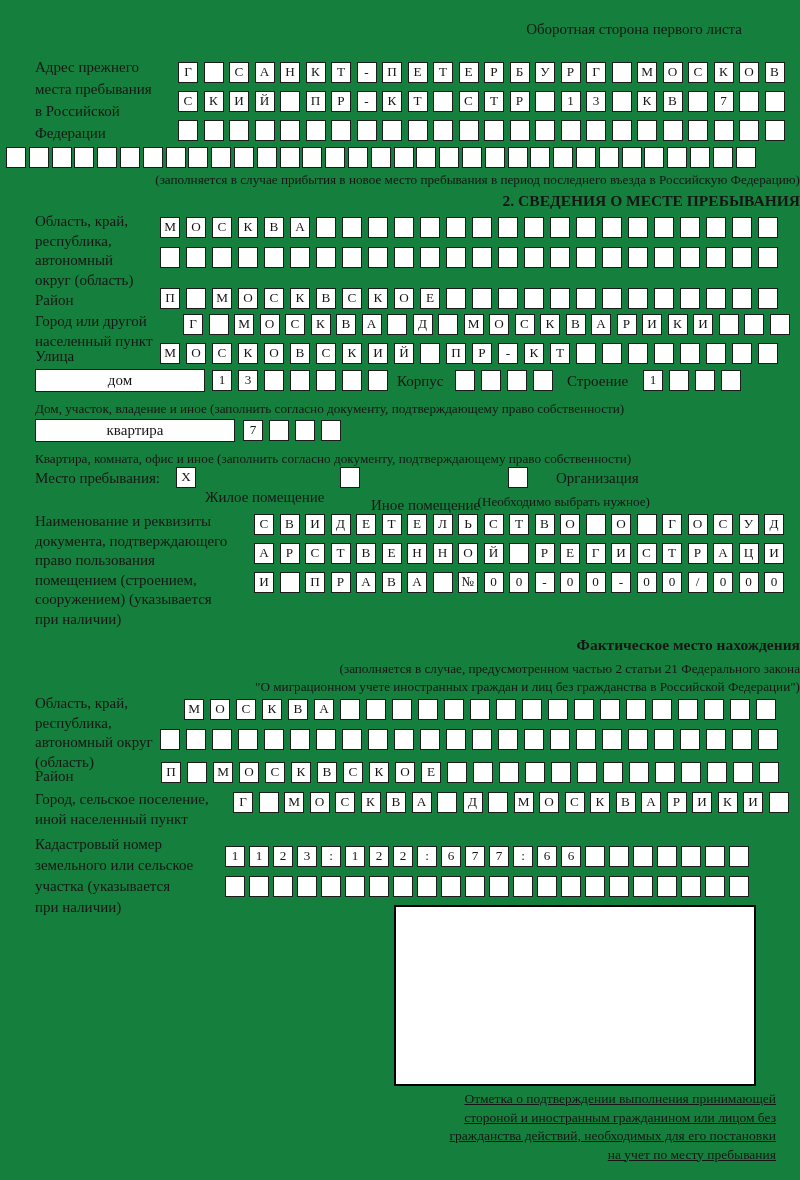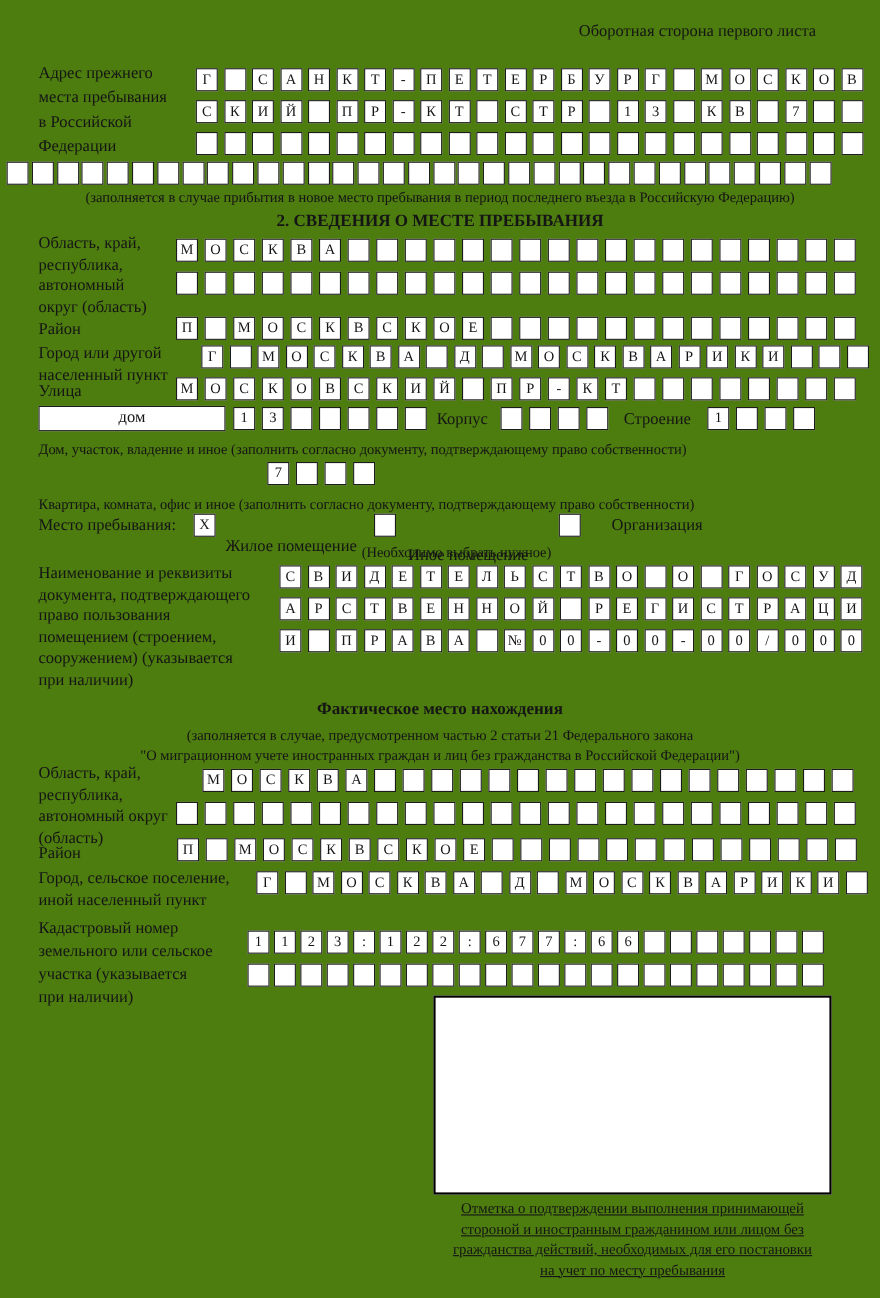--- a/index.html
+++ b/index.html
@@ -1,24 +1,24 @@
 <!DOCTYPE html>
 <html><head>
 <meta charset="utf-8">
 <style>
   html,body { margin:0; padding:0; background:#ffffff; }
   .page {
-    position:relative; width:800px; height:1180px; background:#4d7c0f;
+    position:relative; width:800px; height:1180px; background:#15803d;
     font-family:"Liberation Serif","DejaVu Serif",serif; color:#151515;
     overflow:hidden;
   }
   .abs { position:absolute; }
   .label { font-size:15px; line-height:21px; white-space:pre-line; }
   .cap { font-size:13.2px; line-height:17px; }
-  .center { text-align:center; }
+  .center { text-align:right; }
   .bold { font-weight:bold; }
   .boxrow { position:absolute; display:flex; }
   .g55 { gap:5.5px; }
   .g60 { gap:6px; }
   .g40 { gap:4px; }
   .g28 { gap:2.8px; }
   .cbox {
     box-sizing:border-box; flex:none;
     width:20px; height:21px;
     border:1.6px solid #1c1c1c; background:#fff;
@@ -323,20 +323,23 @@
     </div>
   <div class="abs label" style="left:567px; top:371px;">Строение</div>
   <div class="boxrow g60" style="left:643px; top:370px;">
       <span class="cbox filled">1</span>
       <span class="cbox"></span>
       <span class="cbox"></span>
       <span class="cbox"></span>
     </div>
   <div class="abs cap" style="left:35px; top:400px; white-space:nowrap;">Дом, участок, владение и иное (заполнить согласно документу, подтверждающему право собственности)</div>
 
+  <div class="widebox" style="left:35px; top:419px; width:200px;">
+    <span>квартира</span>
+  </div>
   <div class="boxrow g60" style="left:243px; top:420px;">
       <span class="cbox filled">7</span>
       <span class="cbox"></span>
       <span class="cbox"></span>
       <span class="cbox"></span>
     </div>
   <div class="abs cap" style="left:35px; top:450px; white-space:nowrap;">Квартира, комната, офис и иное (заполнить согласно документу, подтверждающему право собственности)</div>
 
   <div class="abs label" style="left:35px; top:468px;">Место пребывания:</div>
   <div class="boxrow" style="left:176px; top:467px;">

